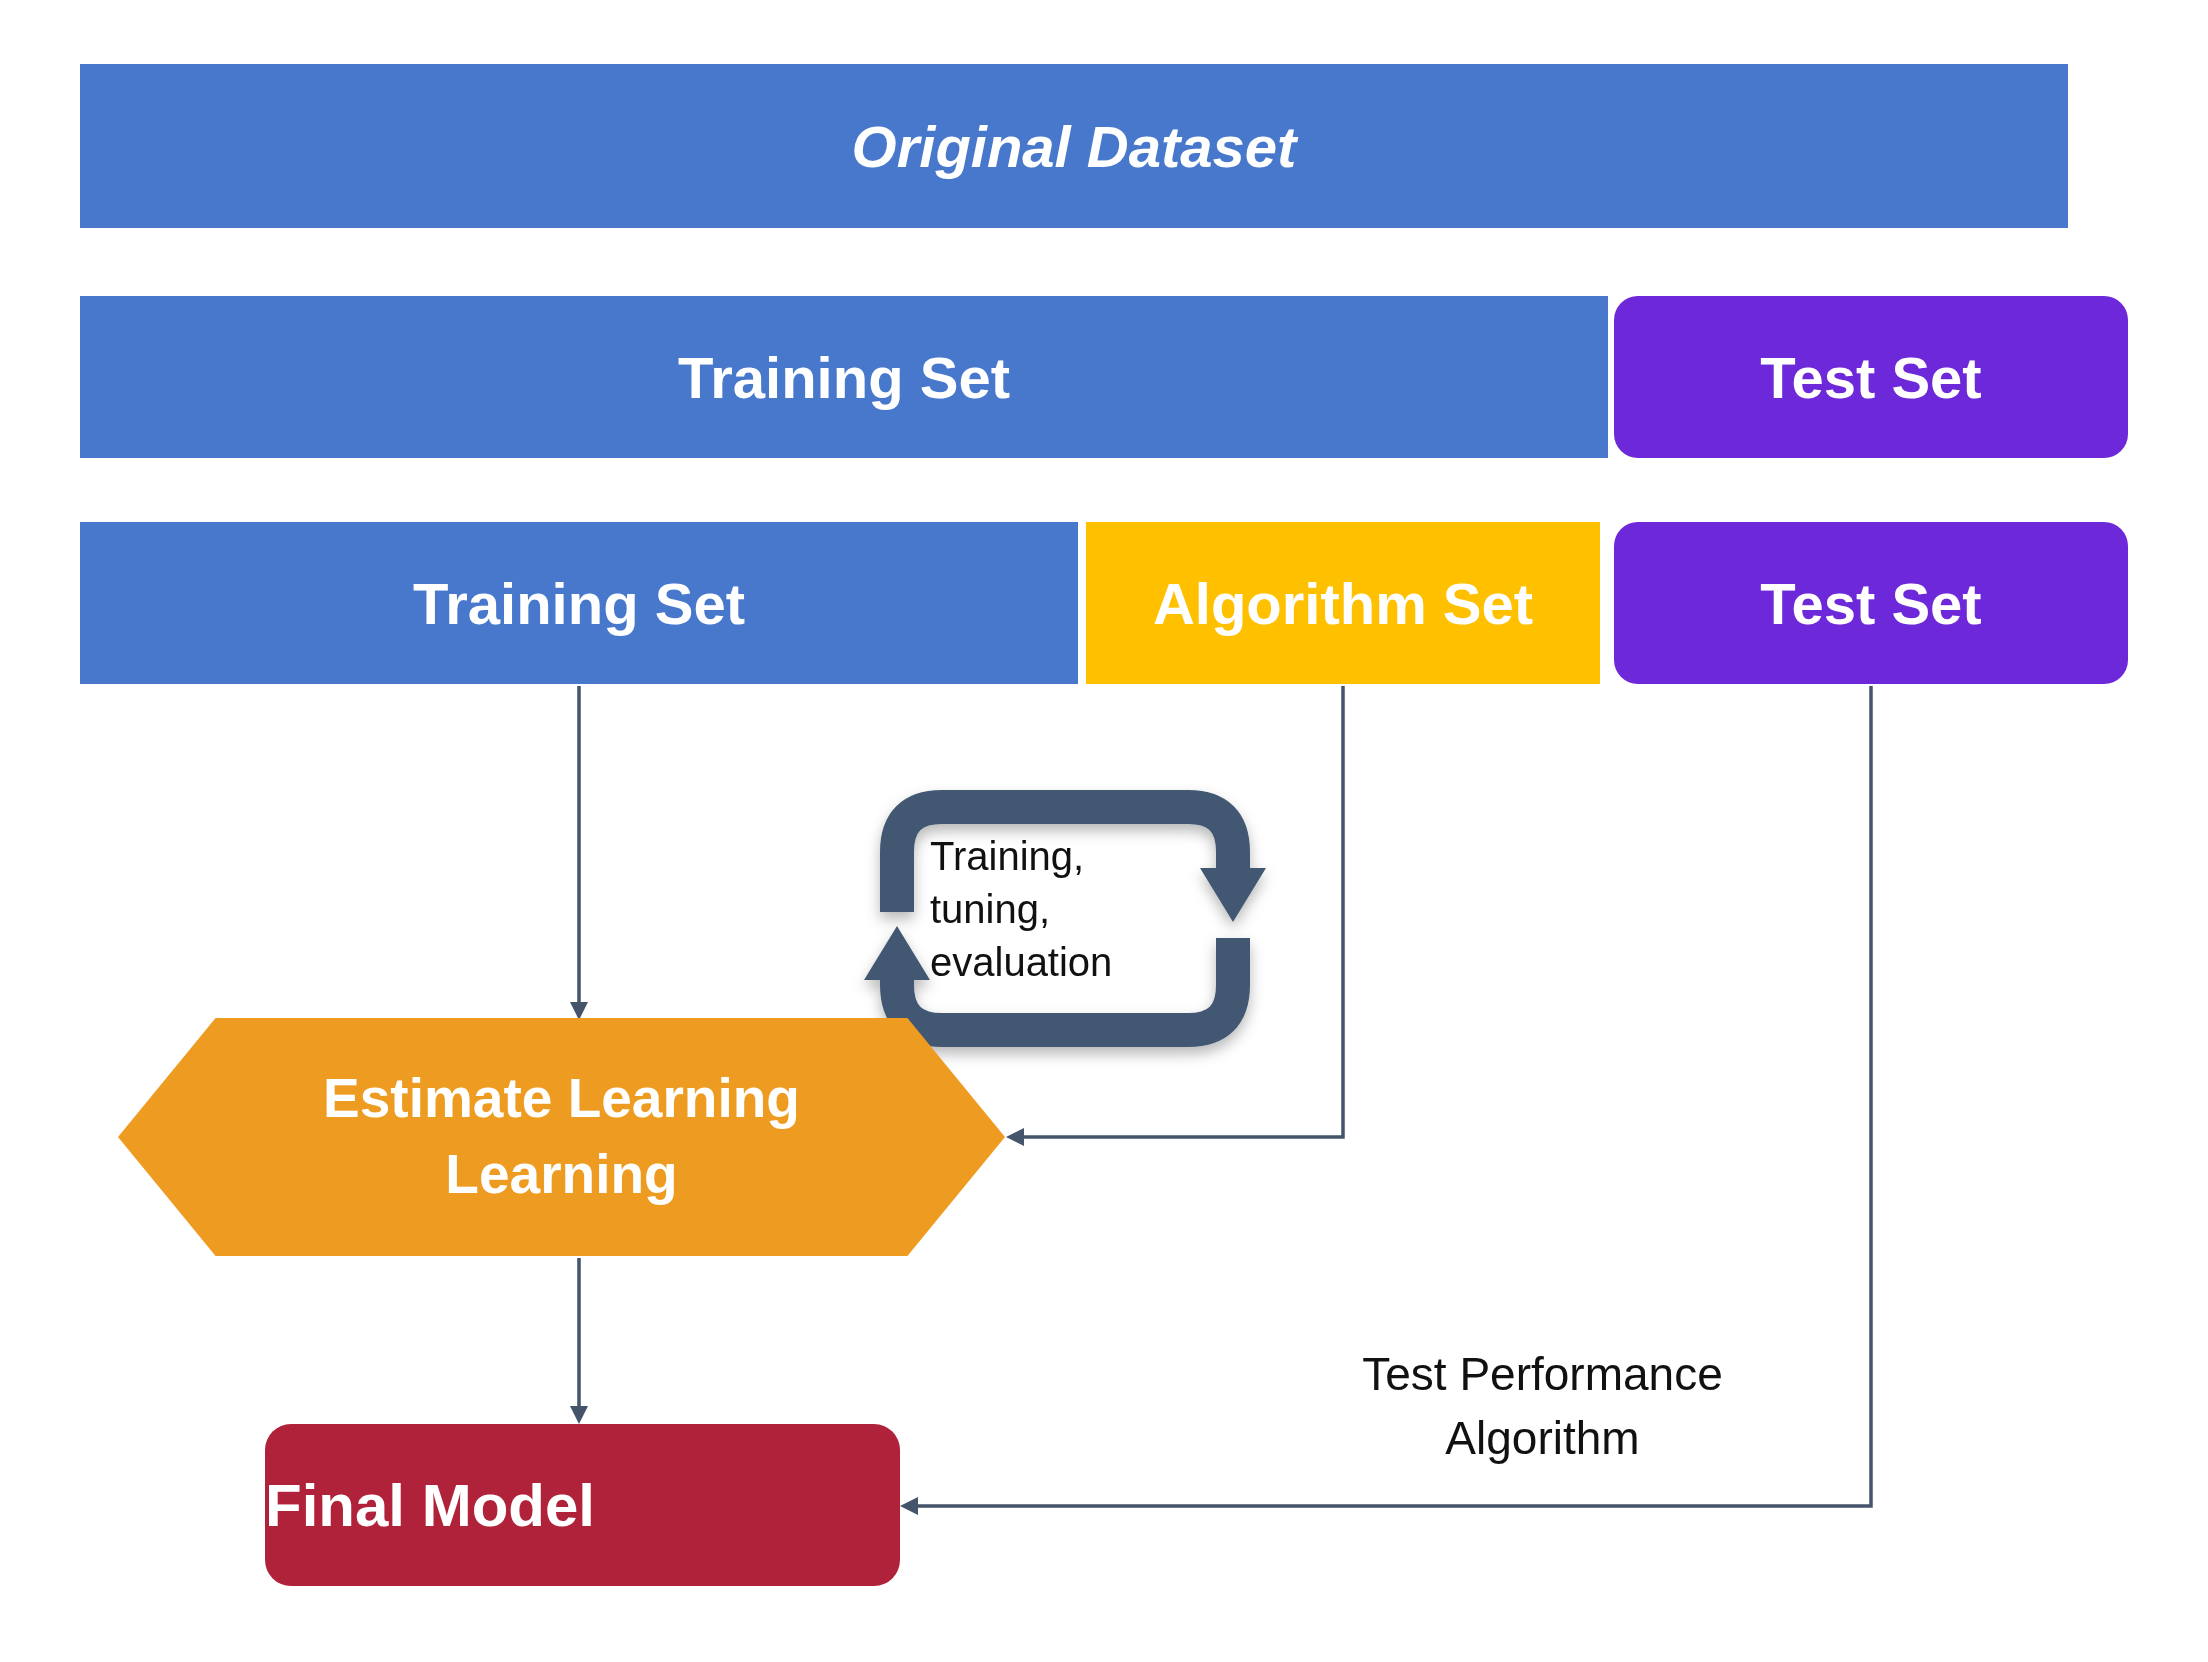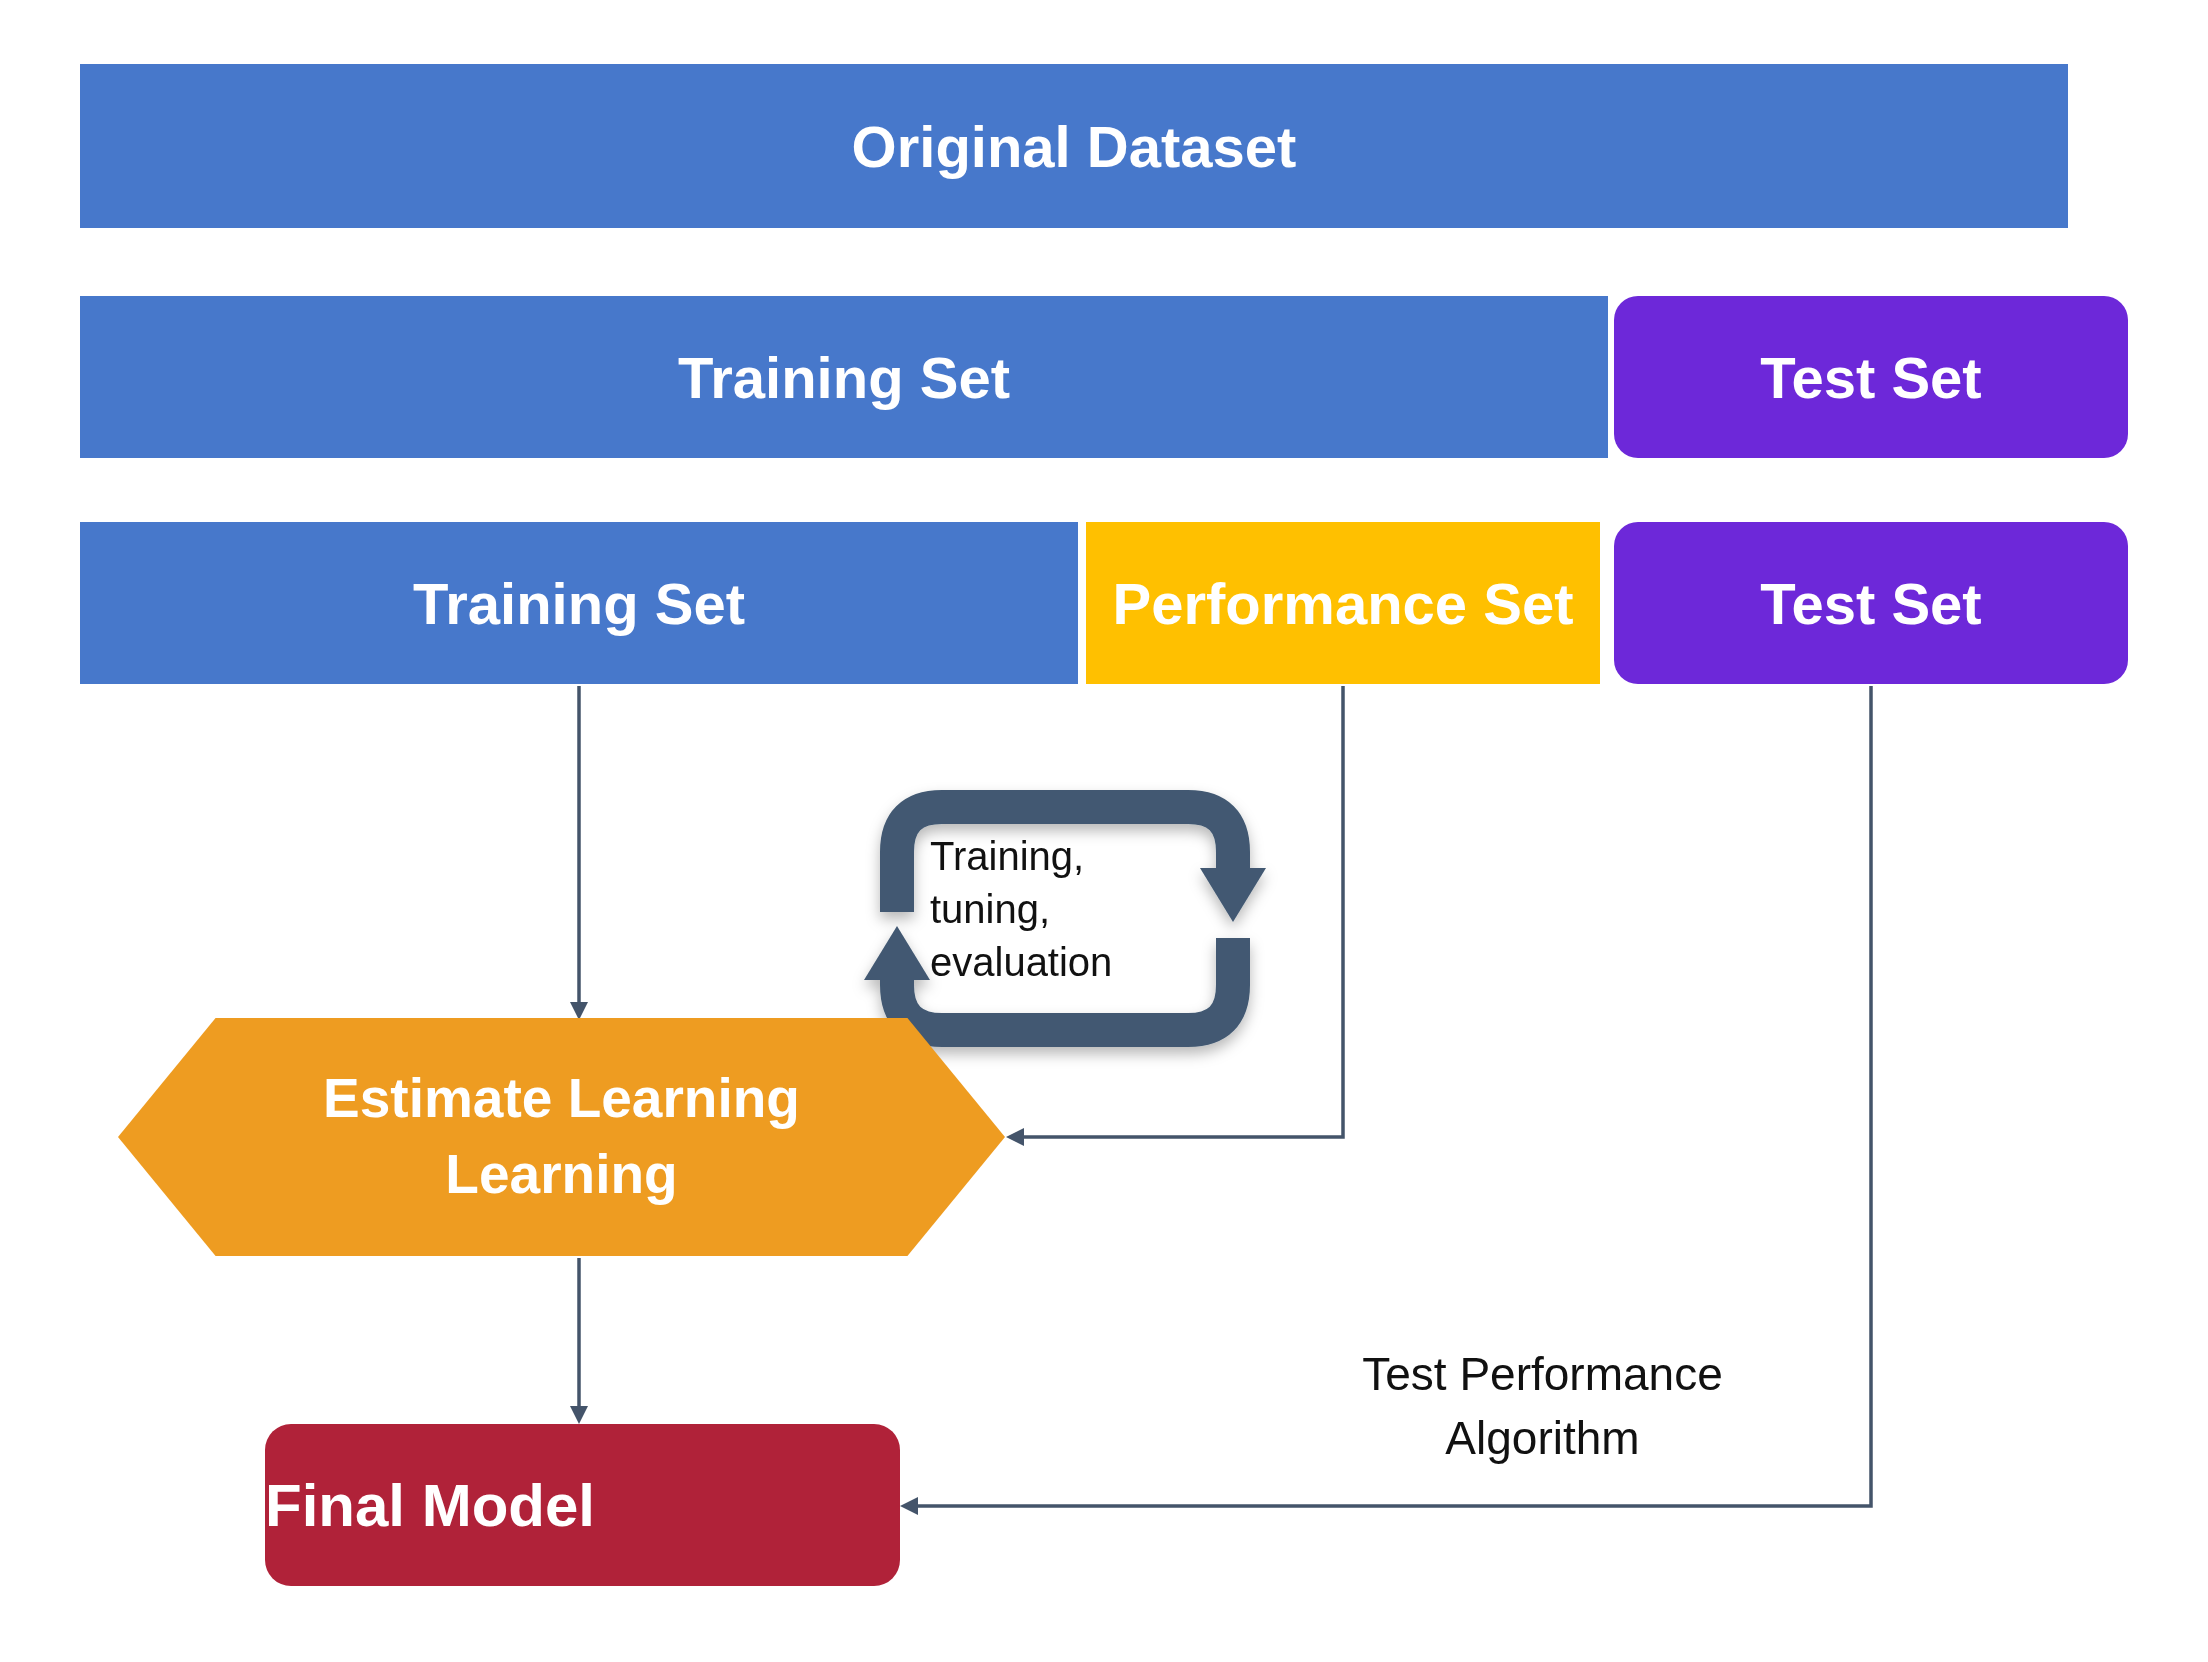--- a/index.html
+++ b/index.html
@@ -23,21 +23,21 @@
     font-weight: bold;
     text-align: center;
   }
 
   .bar { font-size: 58px; }
 
   .bar-blue   { background: #4778CB; }
   .bar-gray   { background: #6d28d9; border-radius: 24px; }
   .bar-yellow { background: #FFC000; }
 
-  #original-dataset { left: 80px;  top: 64px;  width: 1988px; height: 164px; }
+  #original-dataset { left: 80px;  top: 64px;  width: 1988px; height: 164px; font-style: italic; }
 
   #r2-training { left: 80px;   top: 296px; width: 1528px; height: 162px; }
   #r2-test     { left: 1614px; top: 296px; width: 514px;  height: 162px; }
 
   #r3-training   { left: 80px;   top: 522px; width: 998px; height: 162px; }
   #r3-validation { left: 1086px; top: 522px; width: 514px; height: 162px; }
   #r3-test       { left: 1614px; top: 522px; width: 514px; height: 162px; }
 
   .hexagon {
     position: absolute;
@@ -148,21 +148,21 @@
     <span>Training Set</span>
   </div>
   <div class="bar bar-gray" id="r2-test">
     <span>Test Set</span>
   </div>
 
   <div class="bar bar-blue" id="r3-training">
     <span>Training Set</span>
   </div>
   <div class="bar bar-yellow" id="r3-validation">
-    <span>Performance Set</span>
+    <span>Algorithm Set</span>
   </div>
   <div class="bar bar-gray" id="r3-test">
     <span>Test Set</span>
   </div>
 
   <div class="loop-label">
     <span class="line">Training,</span>
     <span class="line">tuning,</span>
     <span class="line">evaluation</span>
   </div>

